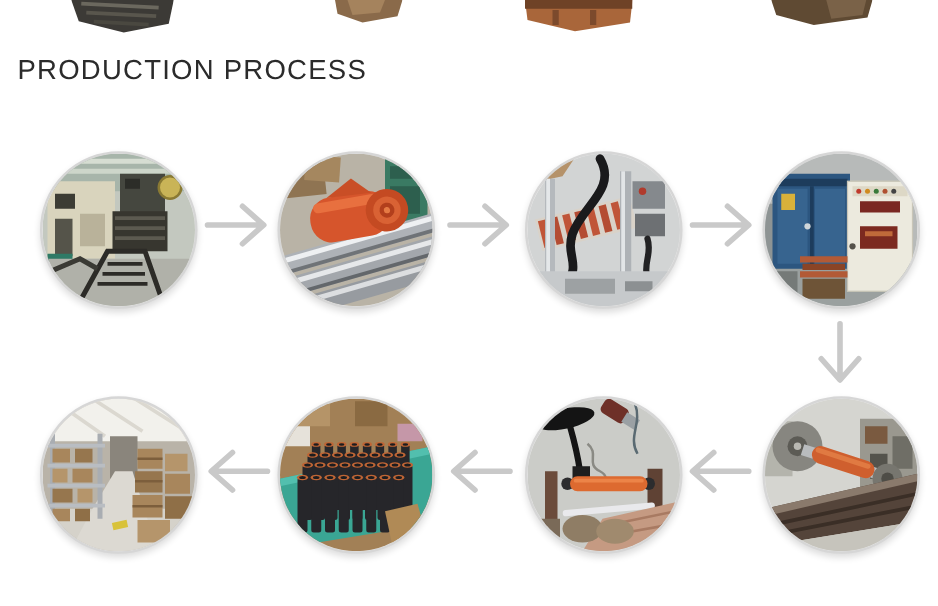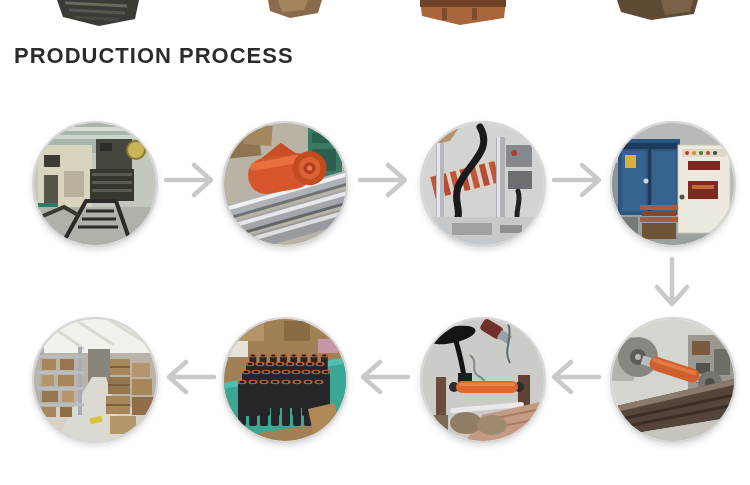--- a/index.html
+++ b/index.html
@@ -2,21 +2,21 @@
 <html><head>
 <meta charset="utf-8">
 <style>
   html,body{margin:0;padding:0;}
   body{
     width:750px;height:485px;position:relative;overflow:hidden;
     background:#ffffff;font-family:"Liberation Sans",sans-serif;
   }
   .page-title{
     position:absolute;left:14px;top:45px;margin:0;
-    font-size:22px;font-weight:700;letter-spacing:1px;color:#2b2b2b;line-height:1;
+    font-size:22px;font-weight:400;letter-spacing:1px;color:#2b2b2b;line-height:1;
   }
   .circle{
     position:absolute;width:122px;height:122px;border-radius:50%;
     border:2px solid #d6d6d6;overflow:hidden;background:#eee;
     box-shadow:0 3px 6px rgba(0,0,0,.14);
   }
   .circle svg{display:block;width:122px;height:122px;}
   .arrow{position:absolute;}
   .frag{position:absolute;top:0;}
   .frag svg{display:block;}

